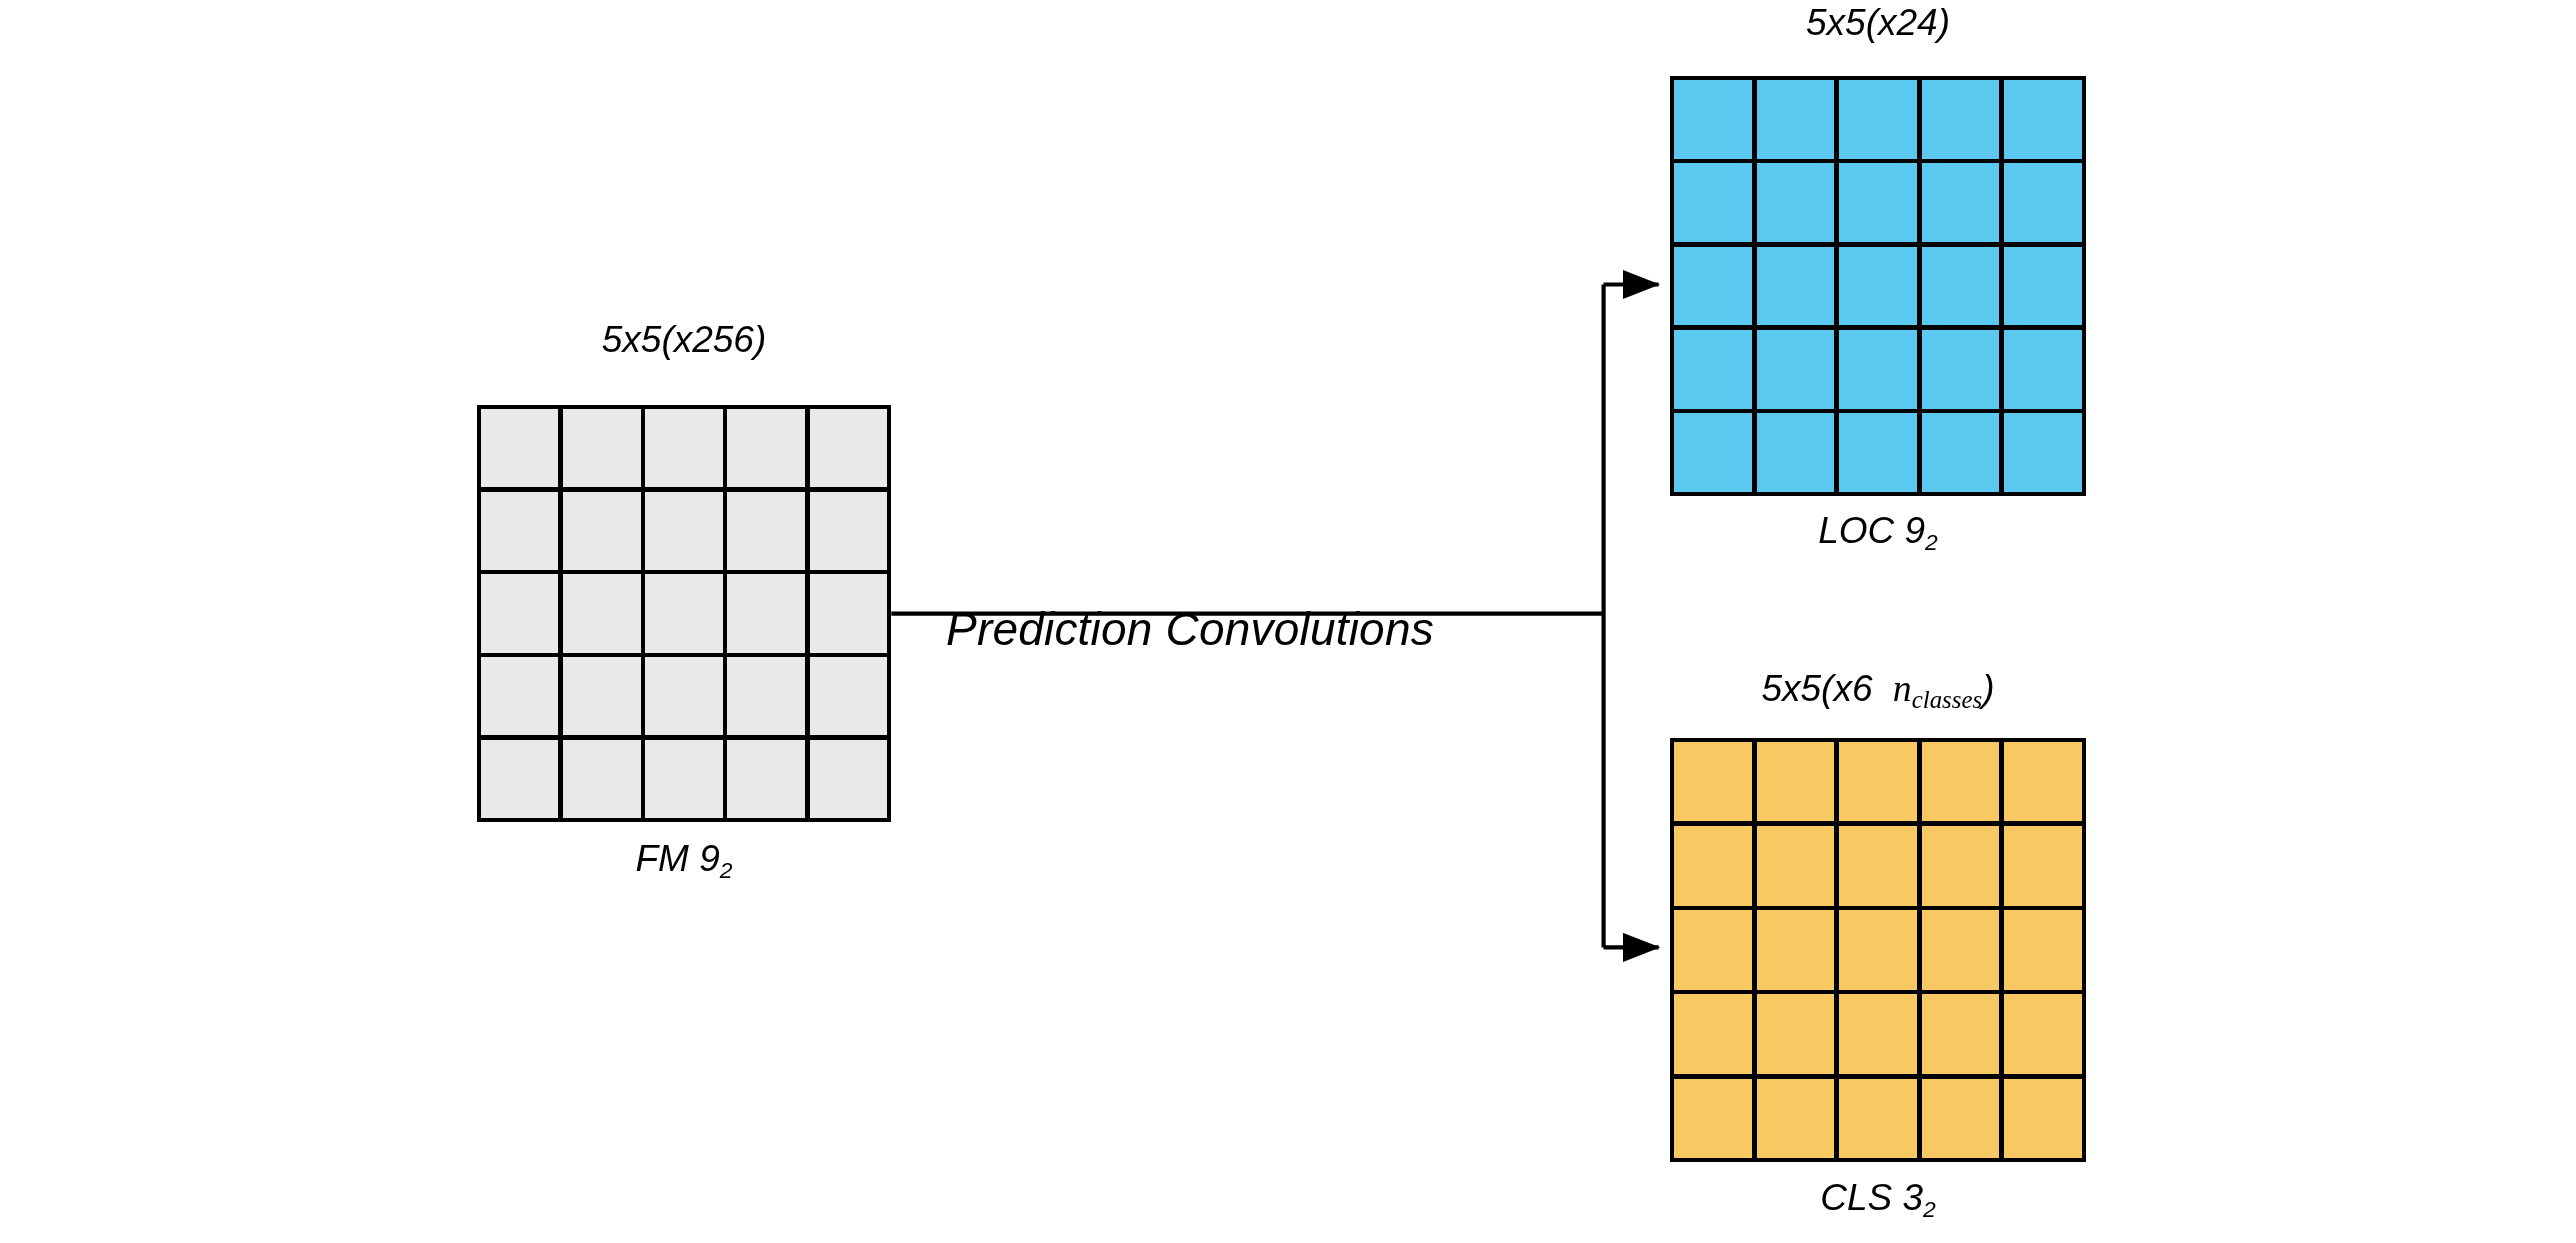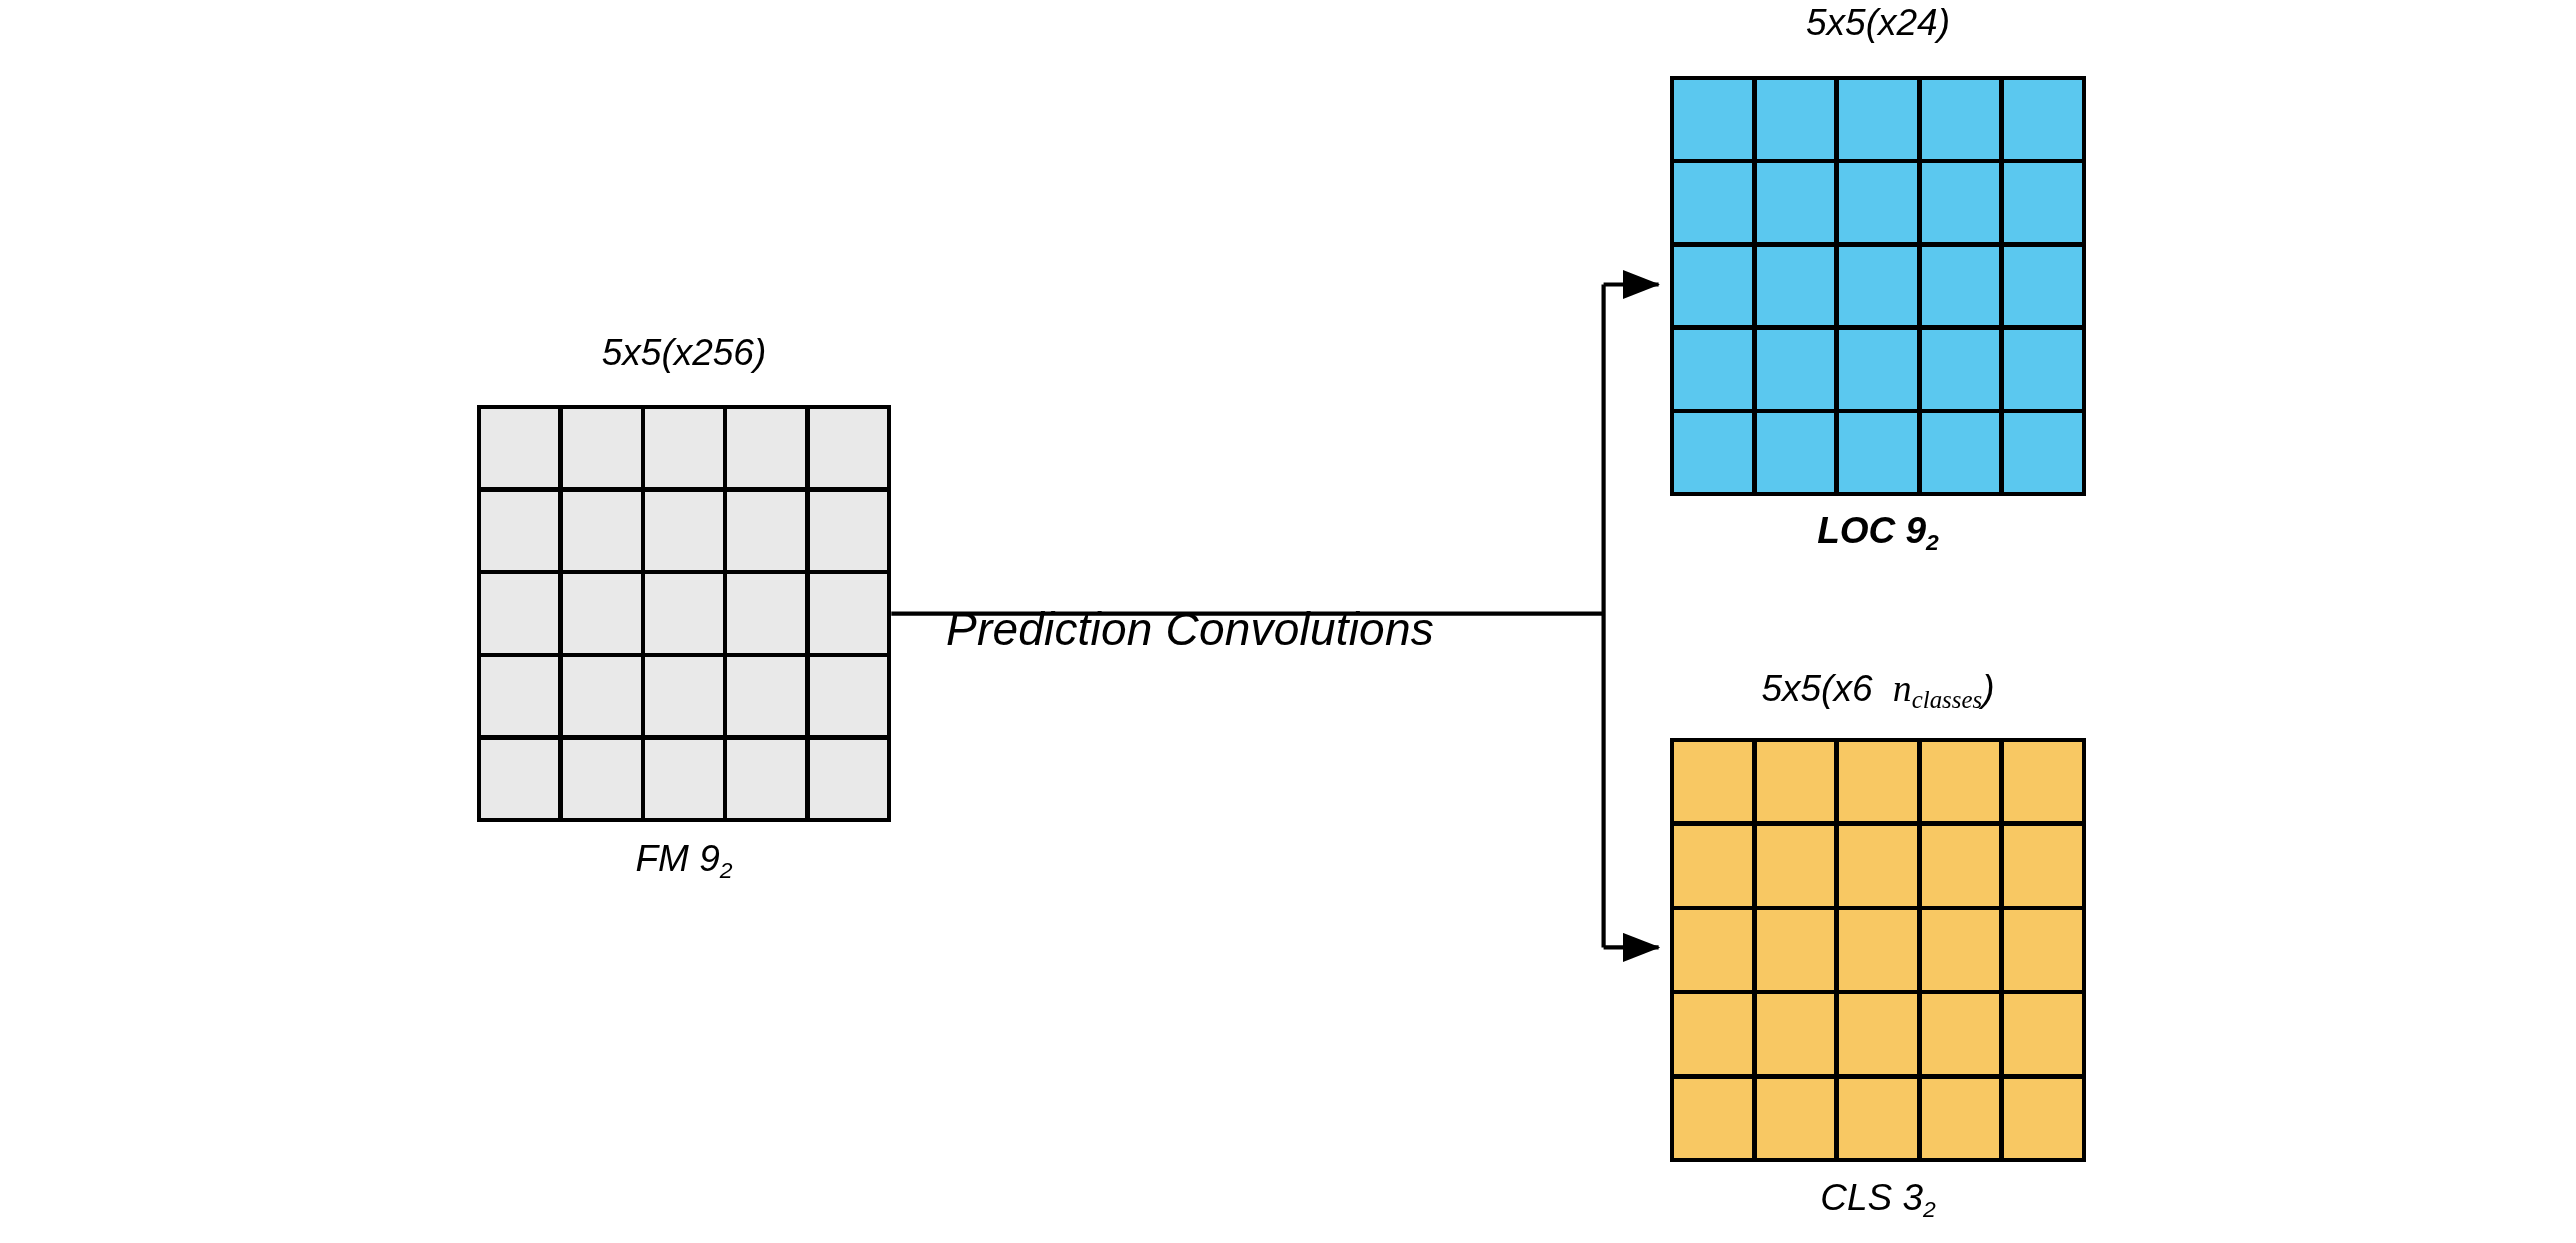--- a/index.html
+++ b/index.html
@@ -68,24 +68,24 @@
     color: #000000;
     white-space: nowrap;
     font-size: 37px;
     line-height: 1;
   }
   .label.center {
     transform: translateX(-50%);
     text-align: left;
   }
 
-  .lbl-fm-top   { left: 684px;  top: 334px; font-style: italic;  }
+  .lbl-fm-top   { left: 684px;  top: 321px; font-style: italic;  }
   .lbl-fm-bot   { left: 684px;  top: 840px;  }
   .lbl-loc-top  { left: 1878px; top: 3.7px;    }
-  .lbl-loc-bot  { left: 1878px; top: 512px; font-weight: bold;  }
+  .lbl-loc-bot  { left: 1878px; top: 512px;  }
   .lbl-cls-top  { left: 1878px; top: 670px;  }
   .lbl-cls-bot  { left: 1878px; top: 1179px; }
 
   .lbl-pred {
     left: 946px;
     top: 629px;
     transform: translateY(-50%);
     font-size: 46px;
     font-style: italic;
     letter-spacing: 0.2px;

